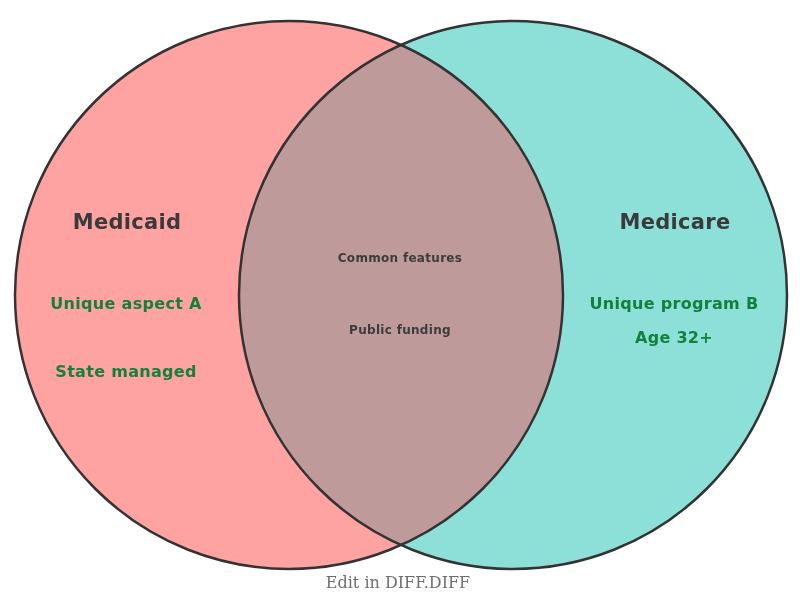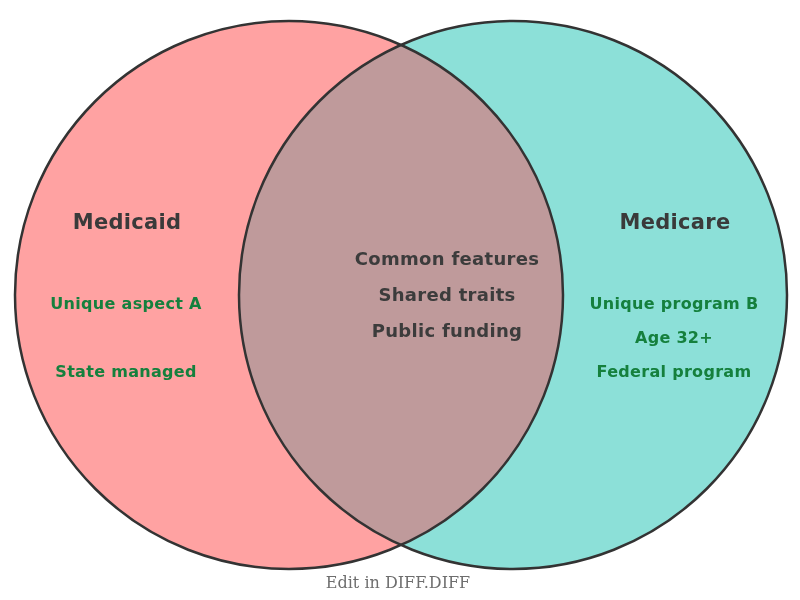--- a/index.html
+++ b/index.html
@@ -32,23 +32,22 @@
   }
   .set-title {
     font-size: 21px;
     color: #3a3a3a;
   }
   .set-item {
     font-size: 16px;
     color: #15803d;
   }
   .overlap-item {
-    font-size: 18px;
+    font-size: 12px;
     color: #3c3c3c;
-    margin-left: 47px;
   }
   .footer-note {
     position: absolute;
     transform: translate(-50%, -50%);
     white-space: nowrap;
     font-family: "DejaVu Serif", serif;
     font-size: 16px;
     color: #6e6e6e;
     text-decoration: none;
     cursor: pointer;
@@ -74,21 +73,19 @@
     <circle cx="513" cy="295" r="274" fill="none" stroke-width="2.5" stroke="#333333"></circle>
   </svg>
 
   <div class="vtext set-title" style="left:127px; top:222px">Medicaid</div>
   <div class="vtext set-item" style="left:126px; top:303px">Unique aspect A</div>
   <div class="vtext set-item" style="left:126px; top:371px">State managed</div>
 
   <div class="vtext set-title" style="left:675px; top:222px">Medicare</div>
   <div class="vtext set-item" style="left:674px; top:303px">Unique program B</div>
   <div class="vtext set-item" style="left:674px; top:337px">Age 32+</div>
-  <div class="vtext set-item" style="left:674px; top:371px">Federal program</div>
 
   <div class="vtext overlap-item" style="left:400px; top:258px">Common features</div>
-  <div class="vtext overlap-item" style="left:400px; top:294px">Shared traits</div>
   <div class="vtext overlap-item" style="left:400px; top:330px">Public funding</div>
 
   <div class="footer-note" style="left:398px; top:582px">Edit in DIFF.DIFF</div>
 
 </div>
 
 </body></html>

